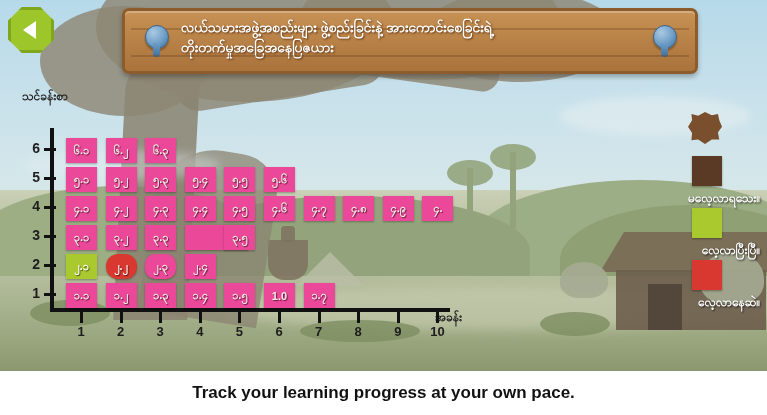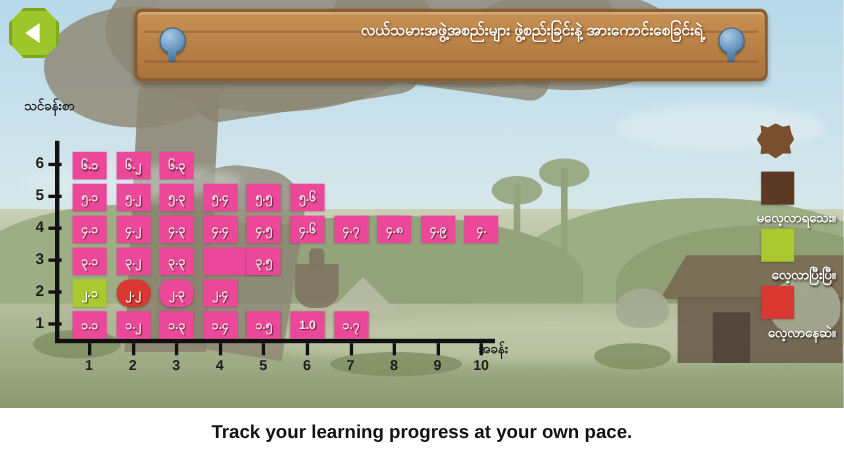--- a/index.html
+++ b/index.html
@@ -78,21 +78,21 @@
     border-right:13px solid #ffffff;margin-right:3px;}
 
   
   .banner{position:absolute;left:122px;top:8px;width:570px;height:60px;
     background:linear-gradient(#c79256 0%,#bb8449 40%,#a9733c 100%);
     border:3px solid #8c5c2c;border-radius:7px;
     box-shadow:inset 0 2px 0 rgba(255,255,255,.25), 0 3px 5px rgba(0,0,0,.28);}
   .banner:before,.banner:after{content:"";position:absolute;left:6px;right:6px;height:2px;background:rgba(110,70,30,.35);}
   .banner:before{top:17px;}
   .banner:after{bottom:14px;}
-  .bannertext{position:absolute;left:56px;right:56px;top:6px;text-align:right;
+  .bannertext{position:absolute;left:56px;right:56px;top:6px;text-align:left;
     color:#ffffff;font-size:14px;font-weight:bold;line-height:1.45;
     text-shadow:1px 1px 2px rgba(80,40,10,.85);}
   .screw{position:absolute;width:22px;height:22px;border-radius:50%;
     background:radial-gradient(circle at 34% 30%,#a9c9e3 0%,#6e9ec6 55%,#3f6f9b 100%);
     border:1px solid #3a648c;box-shadow:0 2px 2px rgba(0,0,0,.3);}
   .screw .pin{position:absolute;left:7px;top:17px;width:7px;height:14px;
     background:linear-gradient(#6e9ec6,#3f6f9b);border-radius:0 0 3px 3px;}
   .sw1{left:20px;top:14px;}
   .sw2{left:528px;top:14px;}
 
@@ -178,20 +178,21 @@
 
   <div class="banner">
     <div class="screw sw1">
         <div class="pin"></div>
       </div>
     <div class="screw sw2">
         <div class="pin"></div>
       </div>
     <div class="bannertext">
       <div>လယ်သမားအဖွဲ့အစည်းများ ဖွဲ့စည်းခြင်းနဲ့ အားကောင်းစေခြင်းရဲ့</div>
+      <div>တိုးတက်မှုအခြေအနေပြဇယား</div>
     </div>
   </div>
 
   <div class="chart">
     <div class="ylabel">သင်ခန်းစာ</div>
     <div class="xlabel">အခန်း</div>
     <div class="yaxis"></div>
     <div class="xaxis"></div>
     <div id="yticks">
         <div class="ytick" style="top: 205px;"></div>

